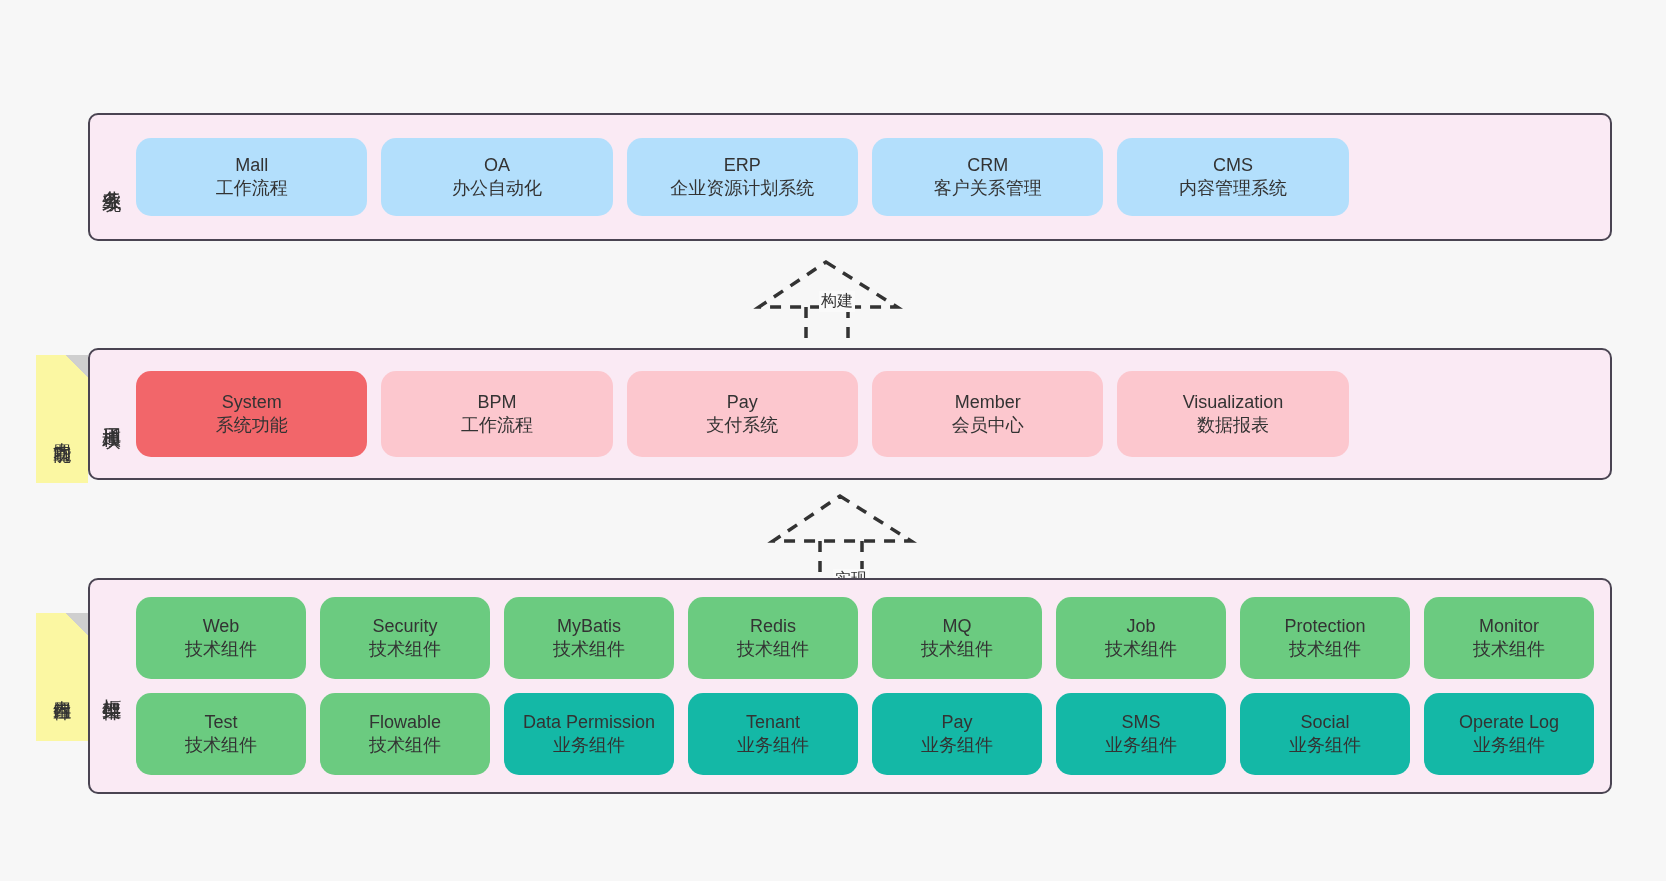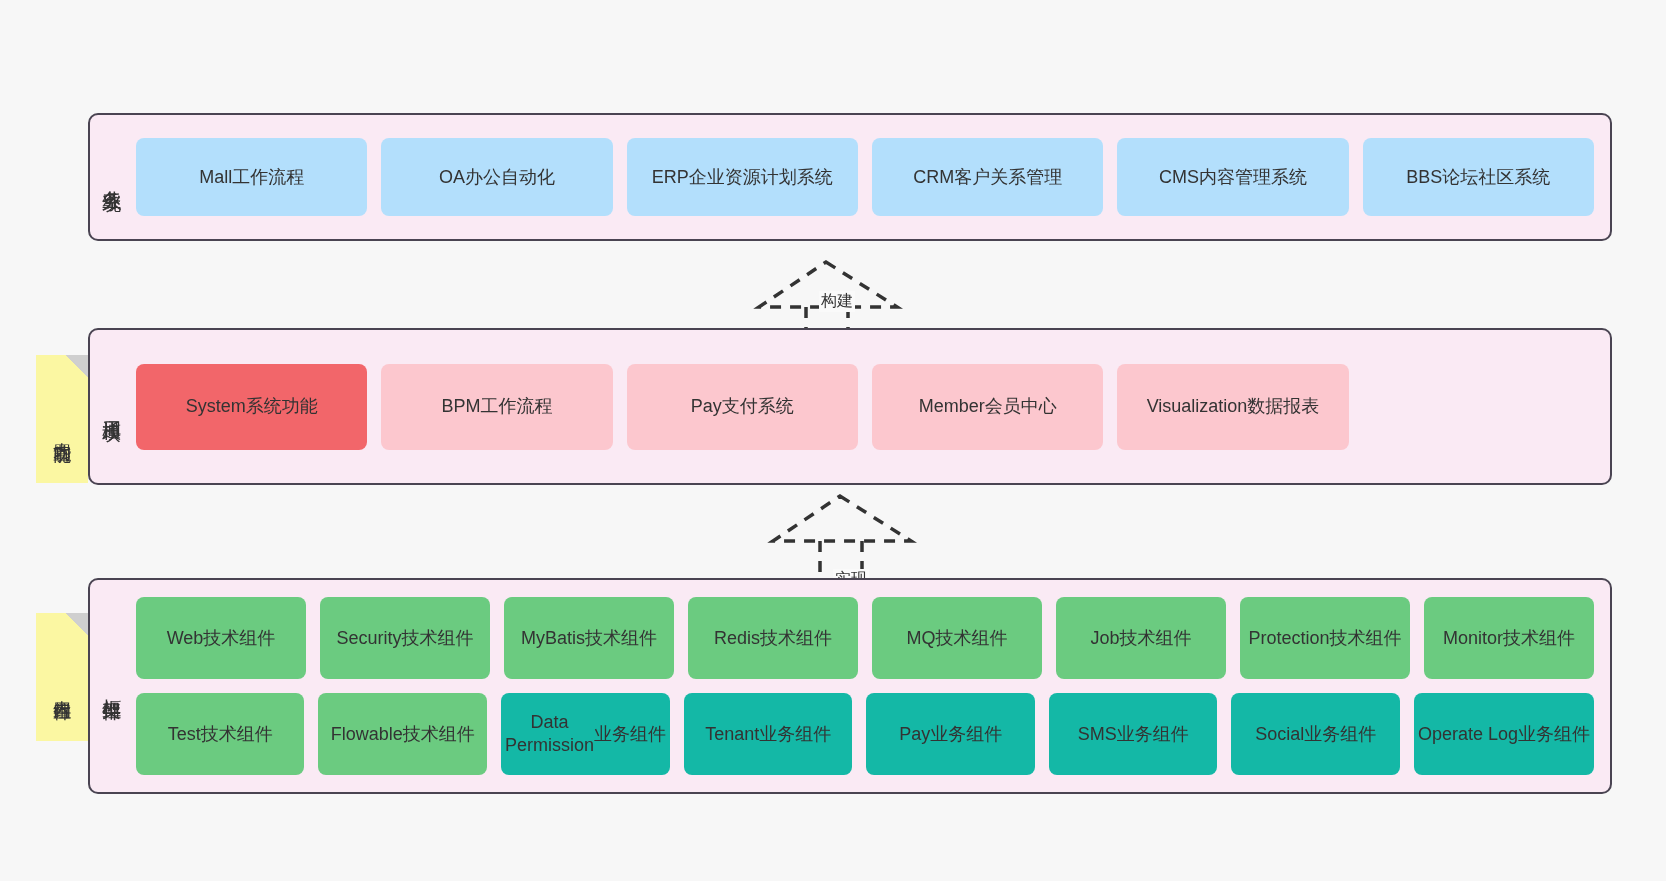--- a/index.html
+++ b/index.html
@@ -47,23 +47,23 @@
     padding:0 16px 0 2px;
   }
   .row{
     display:grid;
     gap:14px;
   }
   .row.cols6{grid-template-columns:repeat(6,1fr);}
   .row.cols8{grid-template-columns:repeat(8,1fr);}
 
   .cell{
-    border-radius:8px;
-    display:flex;
-    flex-direction:row;
+    border-radius:15px;
+    display:flex;
+    flex-direction:column;
     align-items:center;
     justify-content:center;
     text-align:center;
     font-size:18px;
     line-height:1.26;
     color:#333333;
     box-sizing:border-box;
     padding:6px 4px;
     user-select:none;
   }
@@ -144,40 +144,36 @@
           <span class="l2">企业资源计划系统</span>
         </div>
         <div class="cell c-blue">
           <span class="l1">CRM</span>
           <span class="l2">客户关系管理</span>
         </div>
         <div class="cell c-blue">
           <span class="l1">CMS</span>
           <span class="l2">内容管理系统</span>
         </div>
-        <div class="cell c-blue">
-          <span class="l1">BBS</span>
-          <span class="l2">论坛社区系统</span>
-        </div>
 
       </div>
     </div>
   </div>
 
   <div class="conn" id="conn-build" style="left:756px;top:258px;width:146px;height:86px;">
     <svg width="146" height="86" viewBox="0 0 146 86">
 
       <polygon points="70,4 141,49 3,49" fill="none" stroke="#333333" stroke-width="3.5" stroke-dasharray="11 9" stroke-linejoin="miter"></polygon>
 
       <path d="M50,49 L50,86 M92,49 L92,86" fill="none" stroke="#333333" stroke-width="3.5" stroke-dasharray="11 9"></path>
     </svg>
     <span class="conn-label" style="left:63px;top:33px;">构建</span>
   </div>
 
-  <div class="layer" id="layer-common" style="left:88px;top:328px;width:1524px;height:157px;">
+  <div class="layer" id="layer-common" style="left:88px;top:348px;width:1524px;height:132px;">
     <div class="layer-label">通用模块</div>
     <div class="layer-body">
       <div class="row cols6">
 
         <div class="cell c-red">
           <span class="l1">System</span>
           <span class="l2">系统功能</span>
         </div>
         <div class="cell c-pink">
           <span class="l1">BPM</span>

